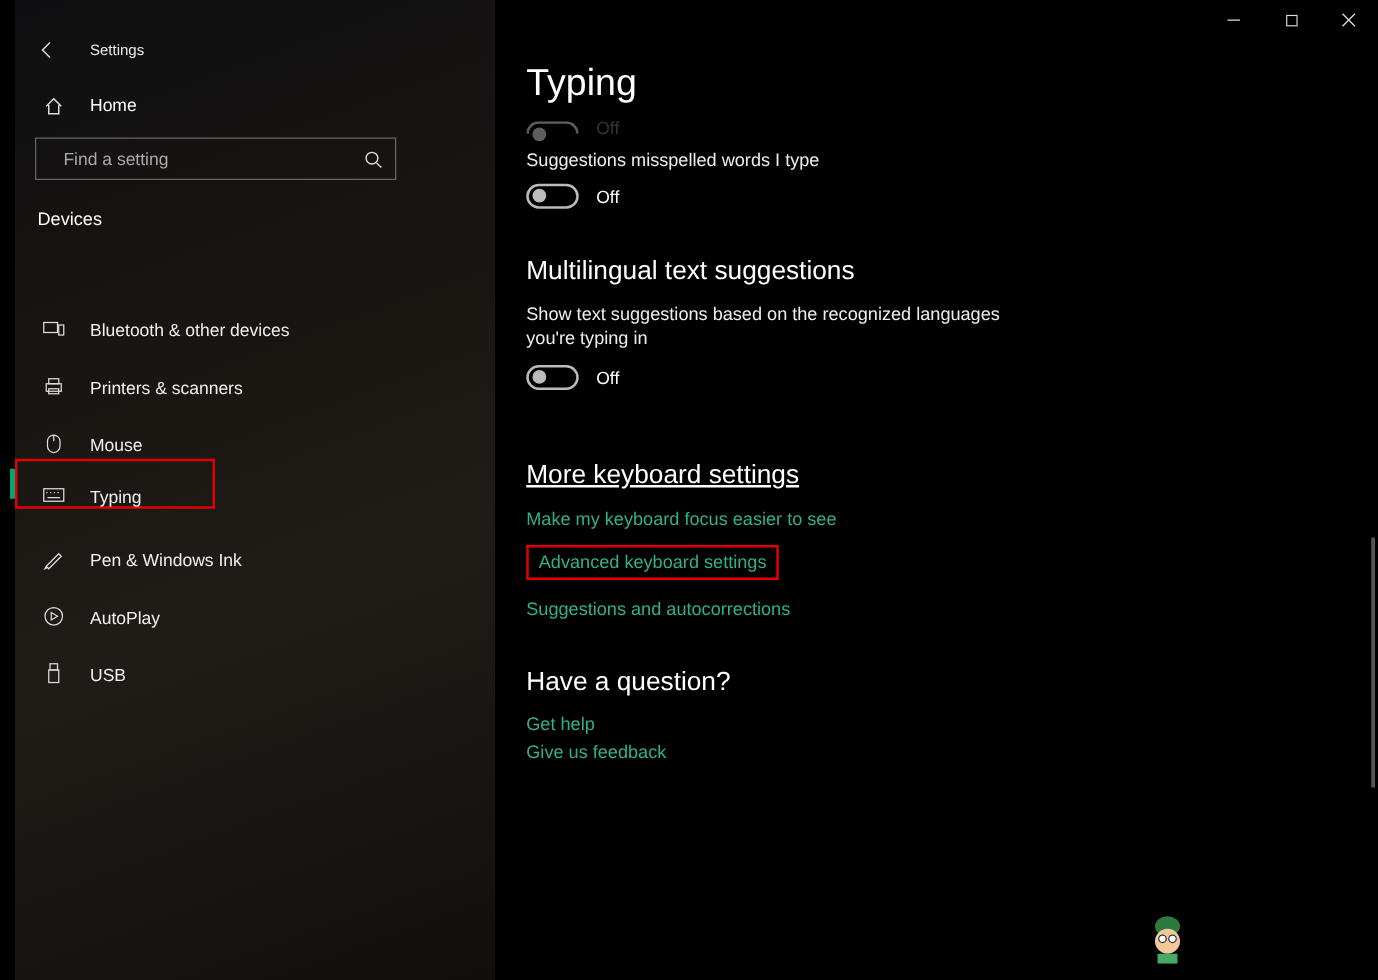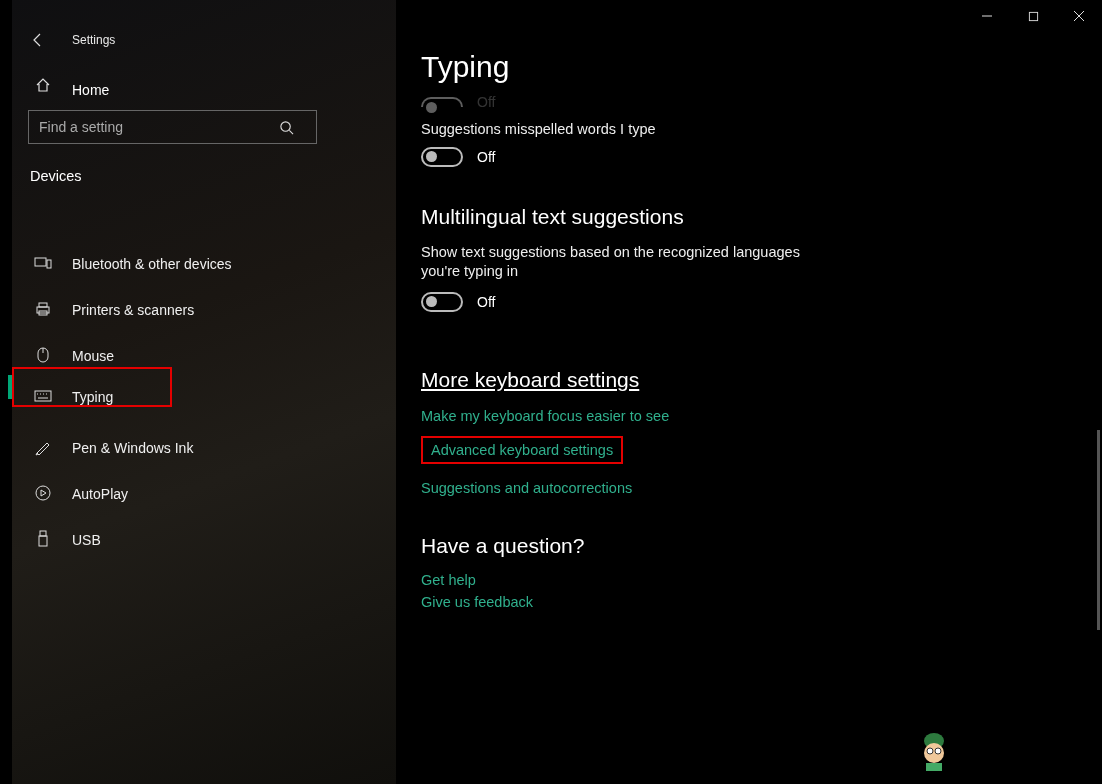--- a/index.html
+++ b/index.html
@@ -28,34 +28,34 @@
     height: 32px;
     padding-left: 16px;
     gap: 24px;
   }
   .back-btn {
     width: 20px; height: 20px;
     display:flex; align-items:center; justify-content:center;
   }
   .app-title { font-size: 12px; color:#eaeaea; }
   .home-row {
-    display:flex; align-items:flex-end; gap:20px;
+    display:flex; align-items:flex-start; gap:20px;
     padding: 20px 0 12px 22px;
     height: 54px;
   }
   .home-row .lbl { font-size:14px; }
   .search-wrap { padding: 0 16px 16px 16px; }
   .search {
     width: 289px;
     height: 34px;
     border: 1px solid #666;
     background: transparent;
     display:flex; align-items:center;
     padding: 0 10px;
-    justify-content: flex-start;
+    justify-content: flex-end;
   }
   .search input {
     background: transparent; border:none; outline:none;
     color:#fff; font-size:14px; width: 90%;
   }
   .search input::placeholder { color:#aaa; }
   .cat-header {
     font-size: 14.5px;
     padding: 8px 0 14px 18px;
     color:#fff;

